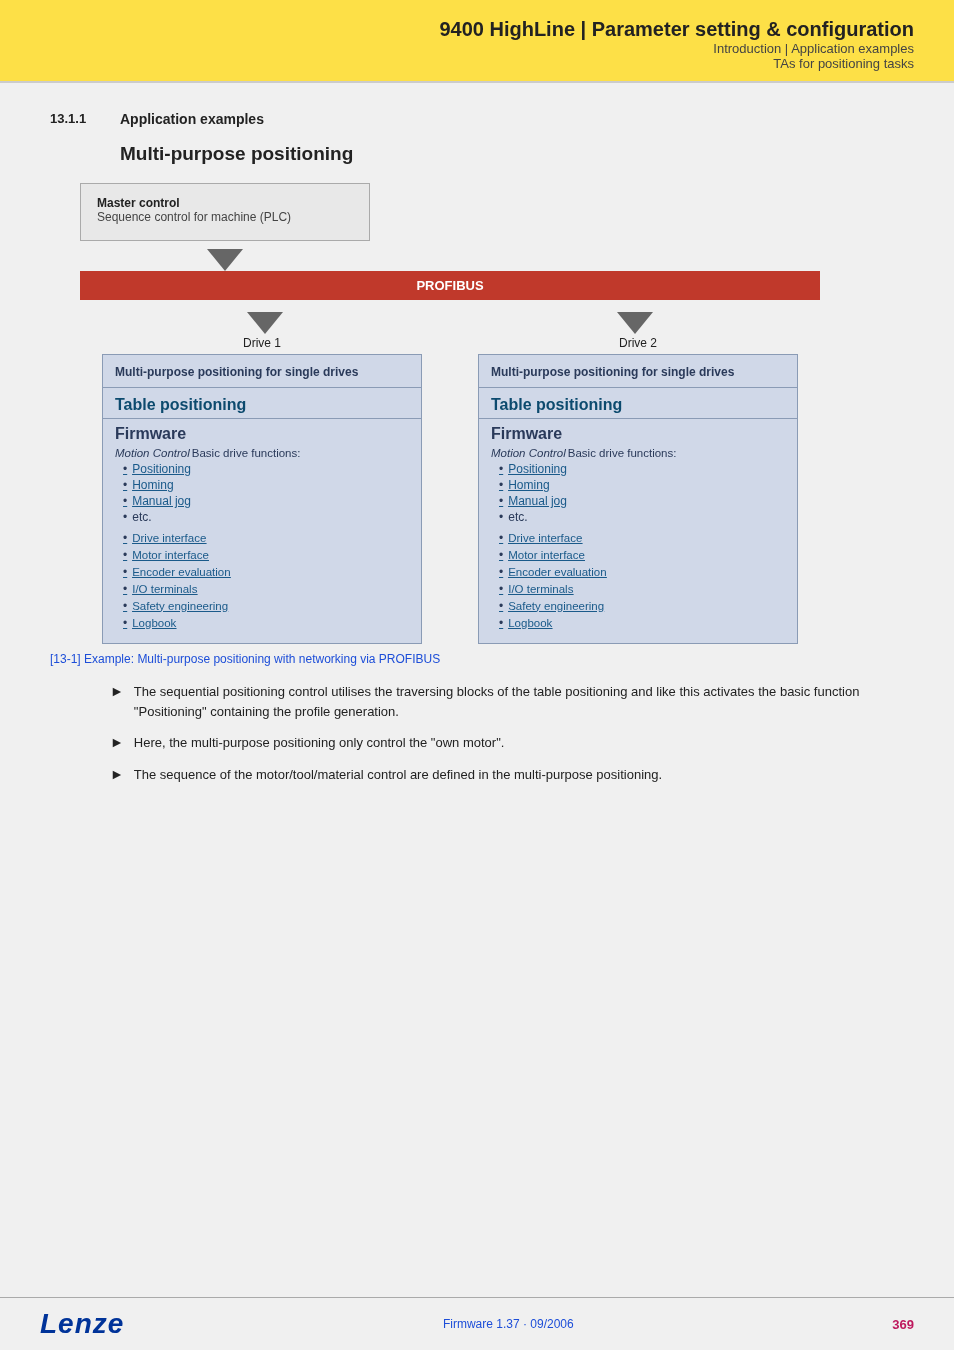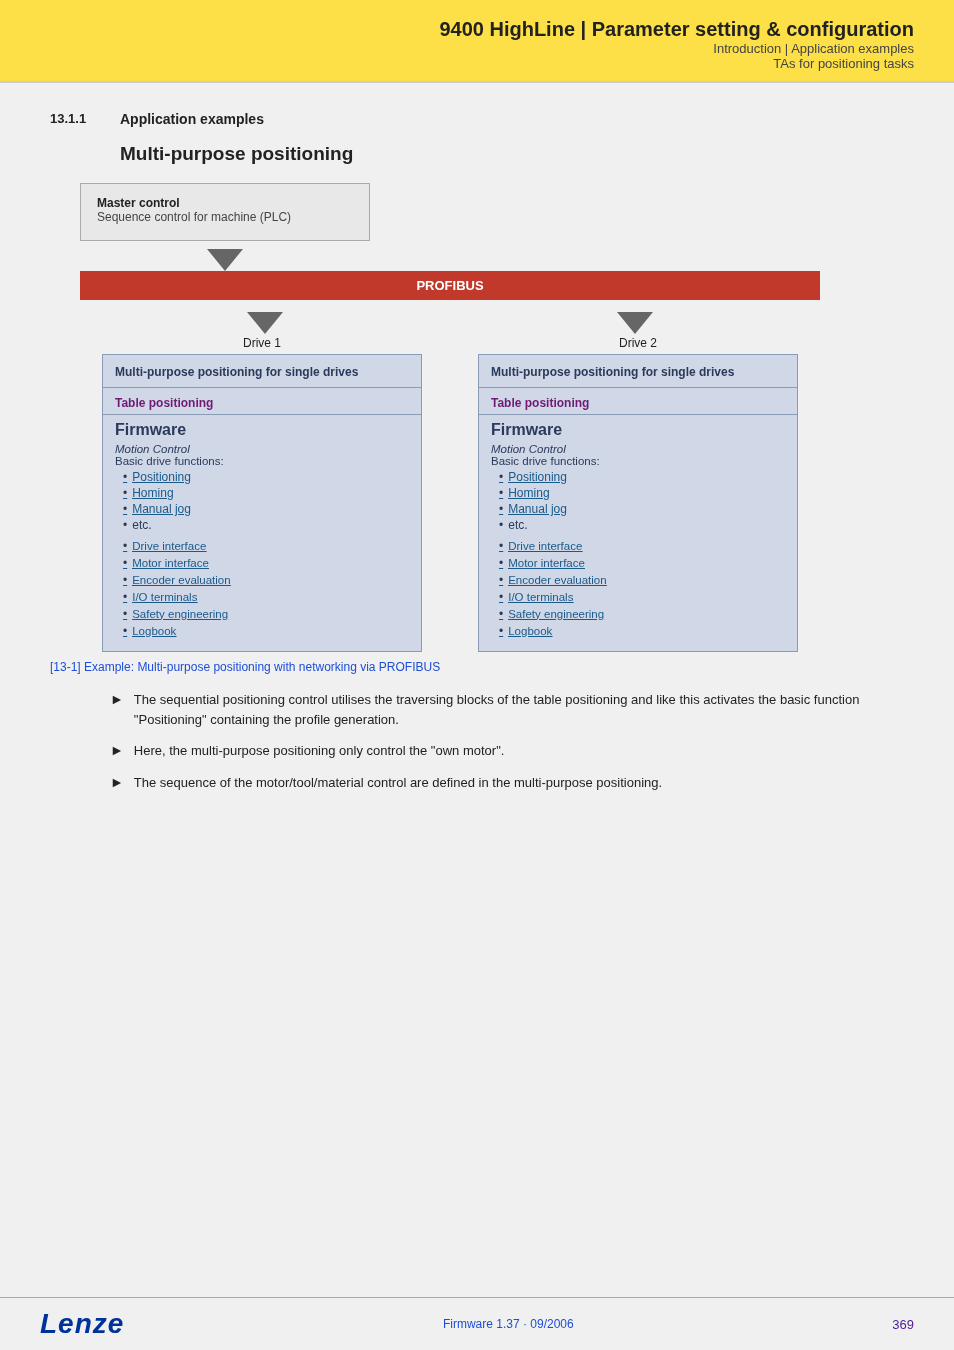--- a/index.html
+++ b/index.html
@@ -144,35 +144,34 @@
       font-weight: bold;
       font-size: 12px;
       color: #2a3a5a;
     }
     .drive-box-section-plain {
       padding: 8px 12px 4px 12px;
       border-bottom: 1px solid #8a9bb5;
     }
     .drive-box-section-plain .drive-box-title {
       font-weight: bold;
-      color: #701a75;
-      font-size: 12px;
+      color: #0c4a6e;
+      font-size: 16px;
     }
     .firmware-section {
       padding: 6px 12px 4px 12px;
     }
     .firmware-title {
       font-weight: bold;
       font-size: 16px;
       color: #2a3a5a;
       margin-bottom: 4px;
     }
     .firmware-row {
       display: flex;
-      flex-direction: column;
       align-items: flex-start;
       margin-bottom: 2px;
     }
     .motion-italic {
       font-style: italic;
       font-size: 11.5px;
       color: #2a3a5a;
       margin-right: 2px;
       white-space: nowrap;
     }
@@ -286,22 +285,22 @@
       color: #003399;
       letter-spacing: 1px;
       font-style: italic;
     }
     .footer-center {
       font-size: 12px;
       color: #1d4ed8;
     }
     .footer-page {
       font-size: 13px;
-      font-weight: normal;
-      color: #4c1d95;
+      font-weight: bold;
+      color: #be185d;
     }
     
     .drives-separator {
       width: 12px;
     }
     .profibus-arrows-row {
       display: flex;
       flex-direction: row;
       width: 740px;
     }

